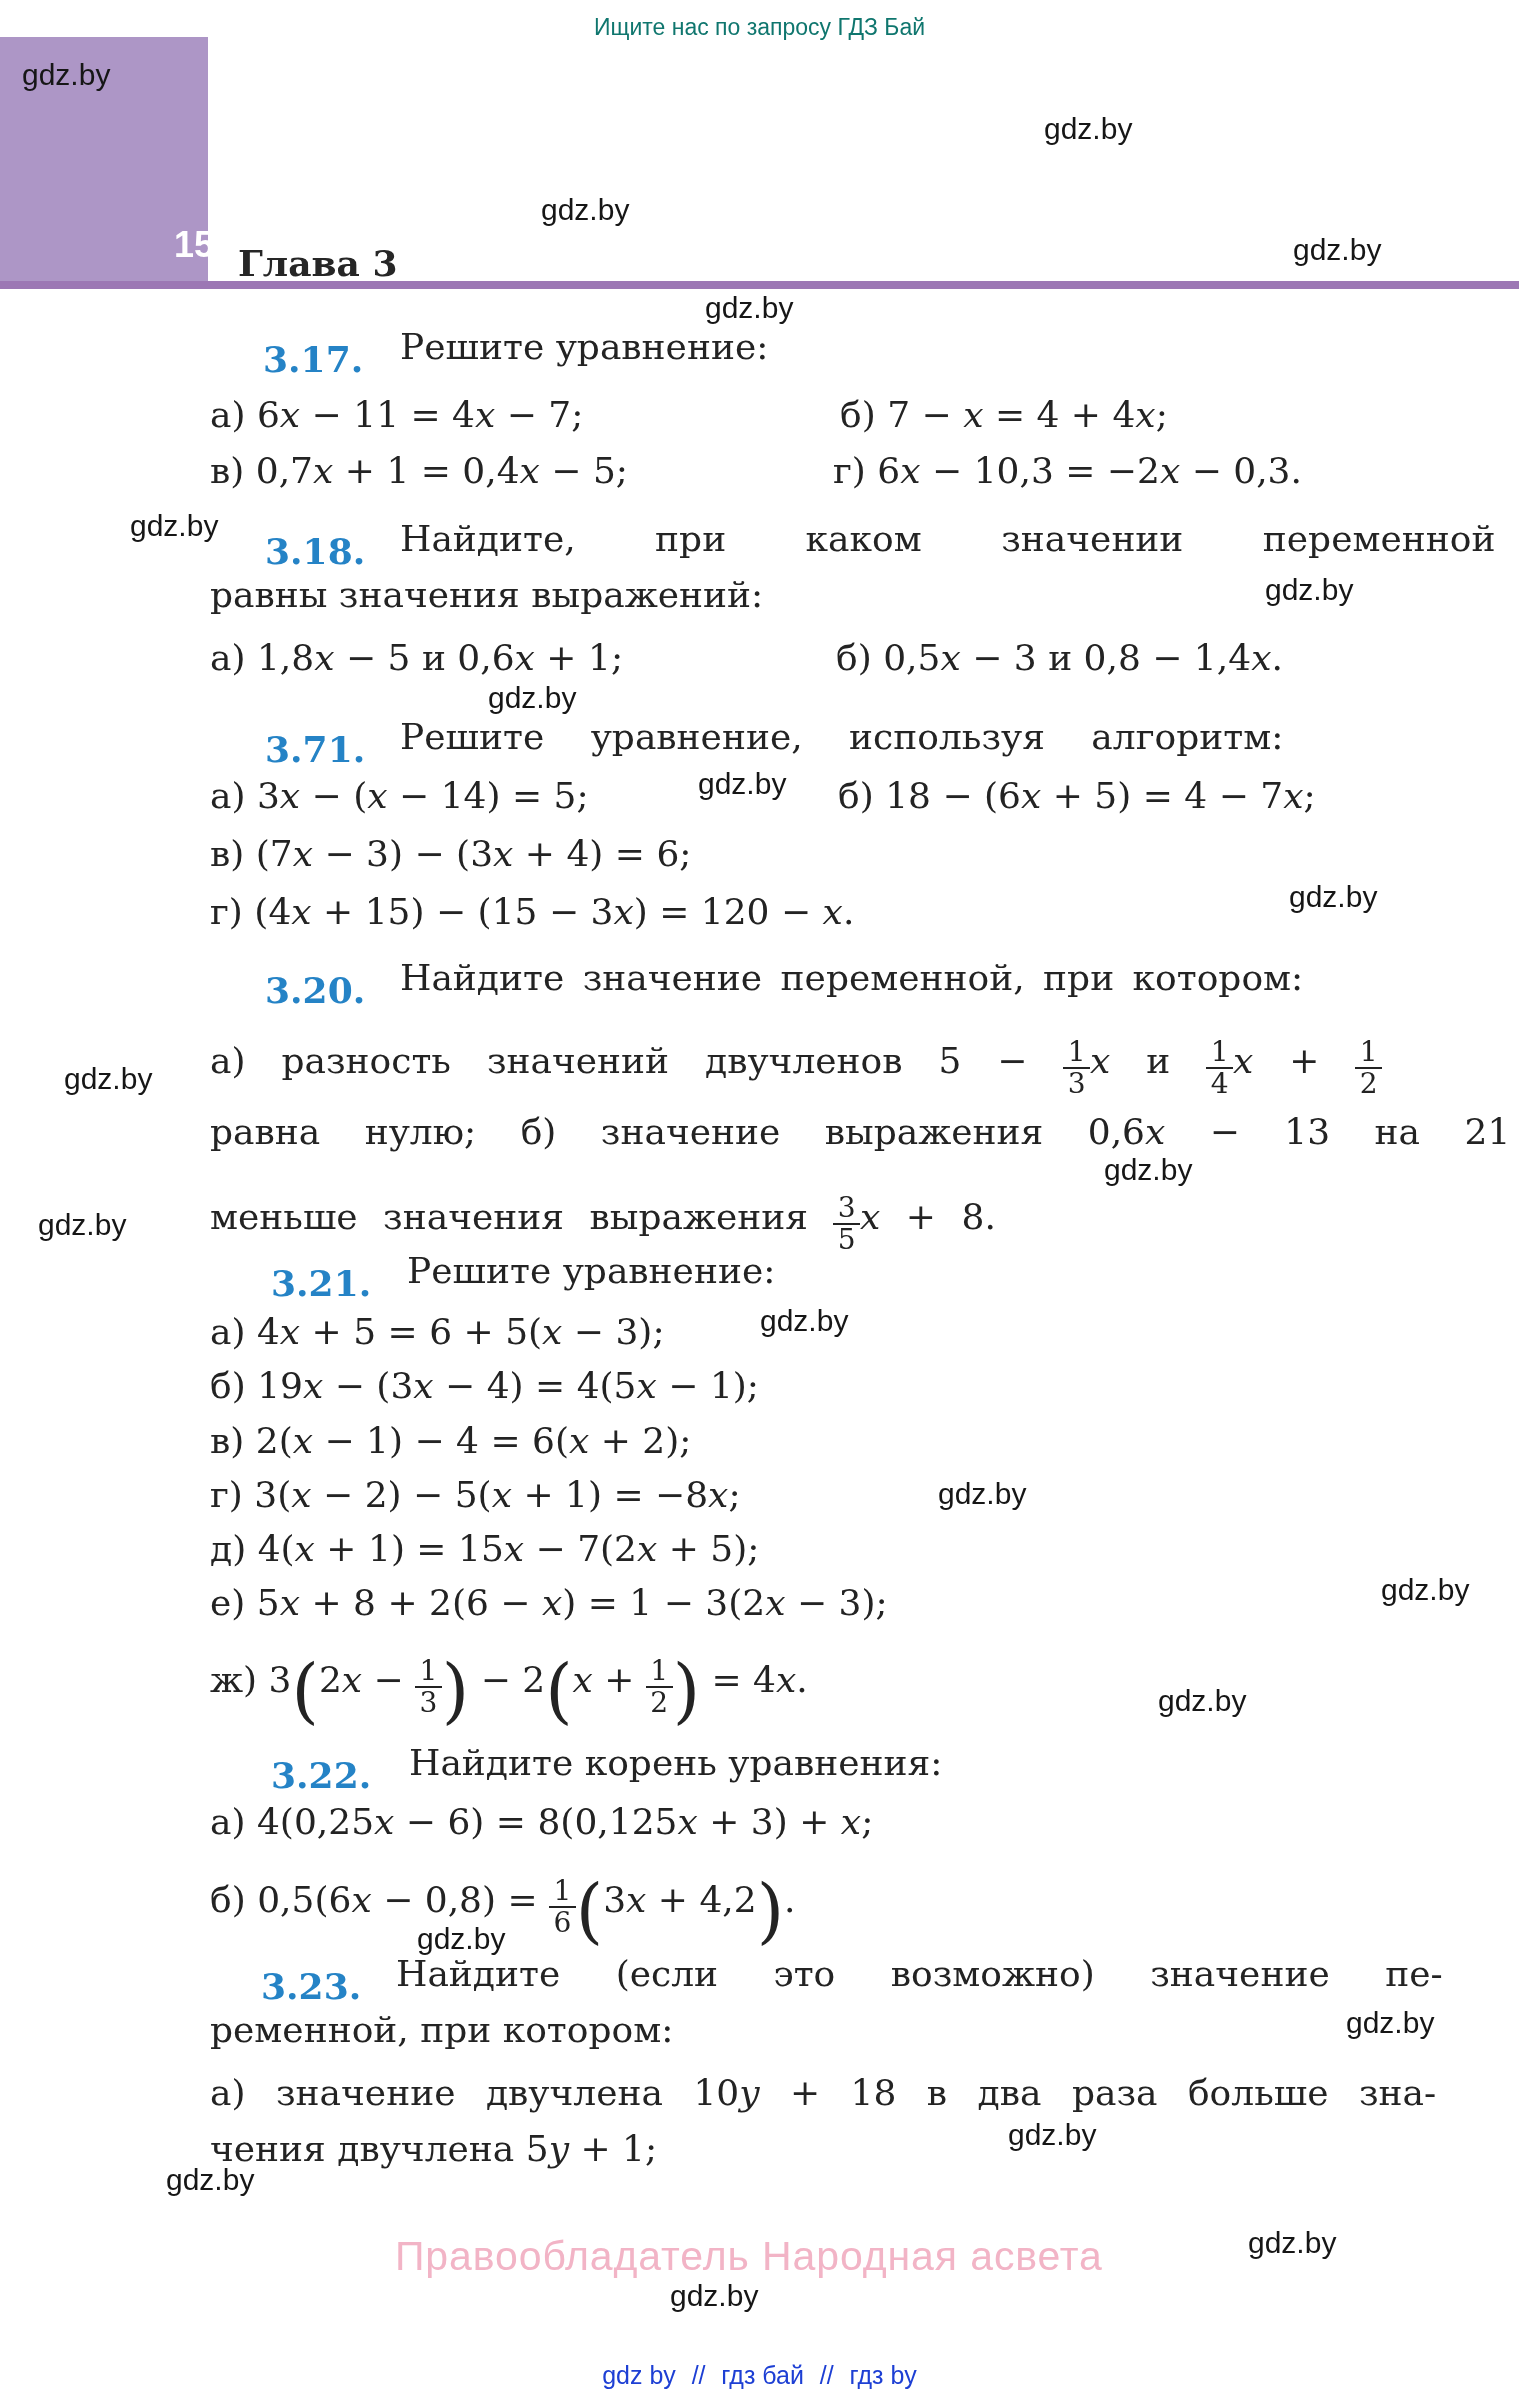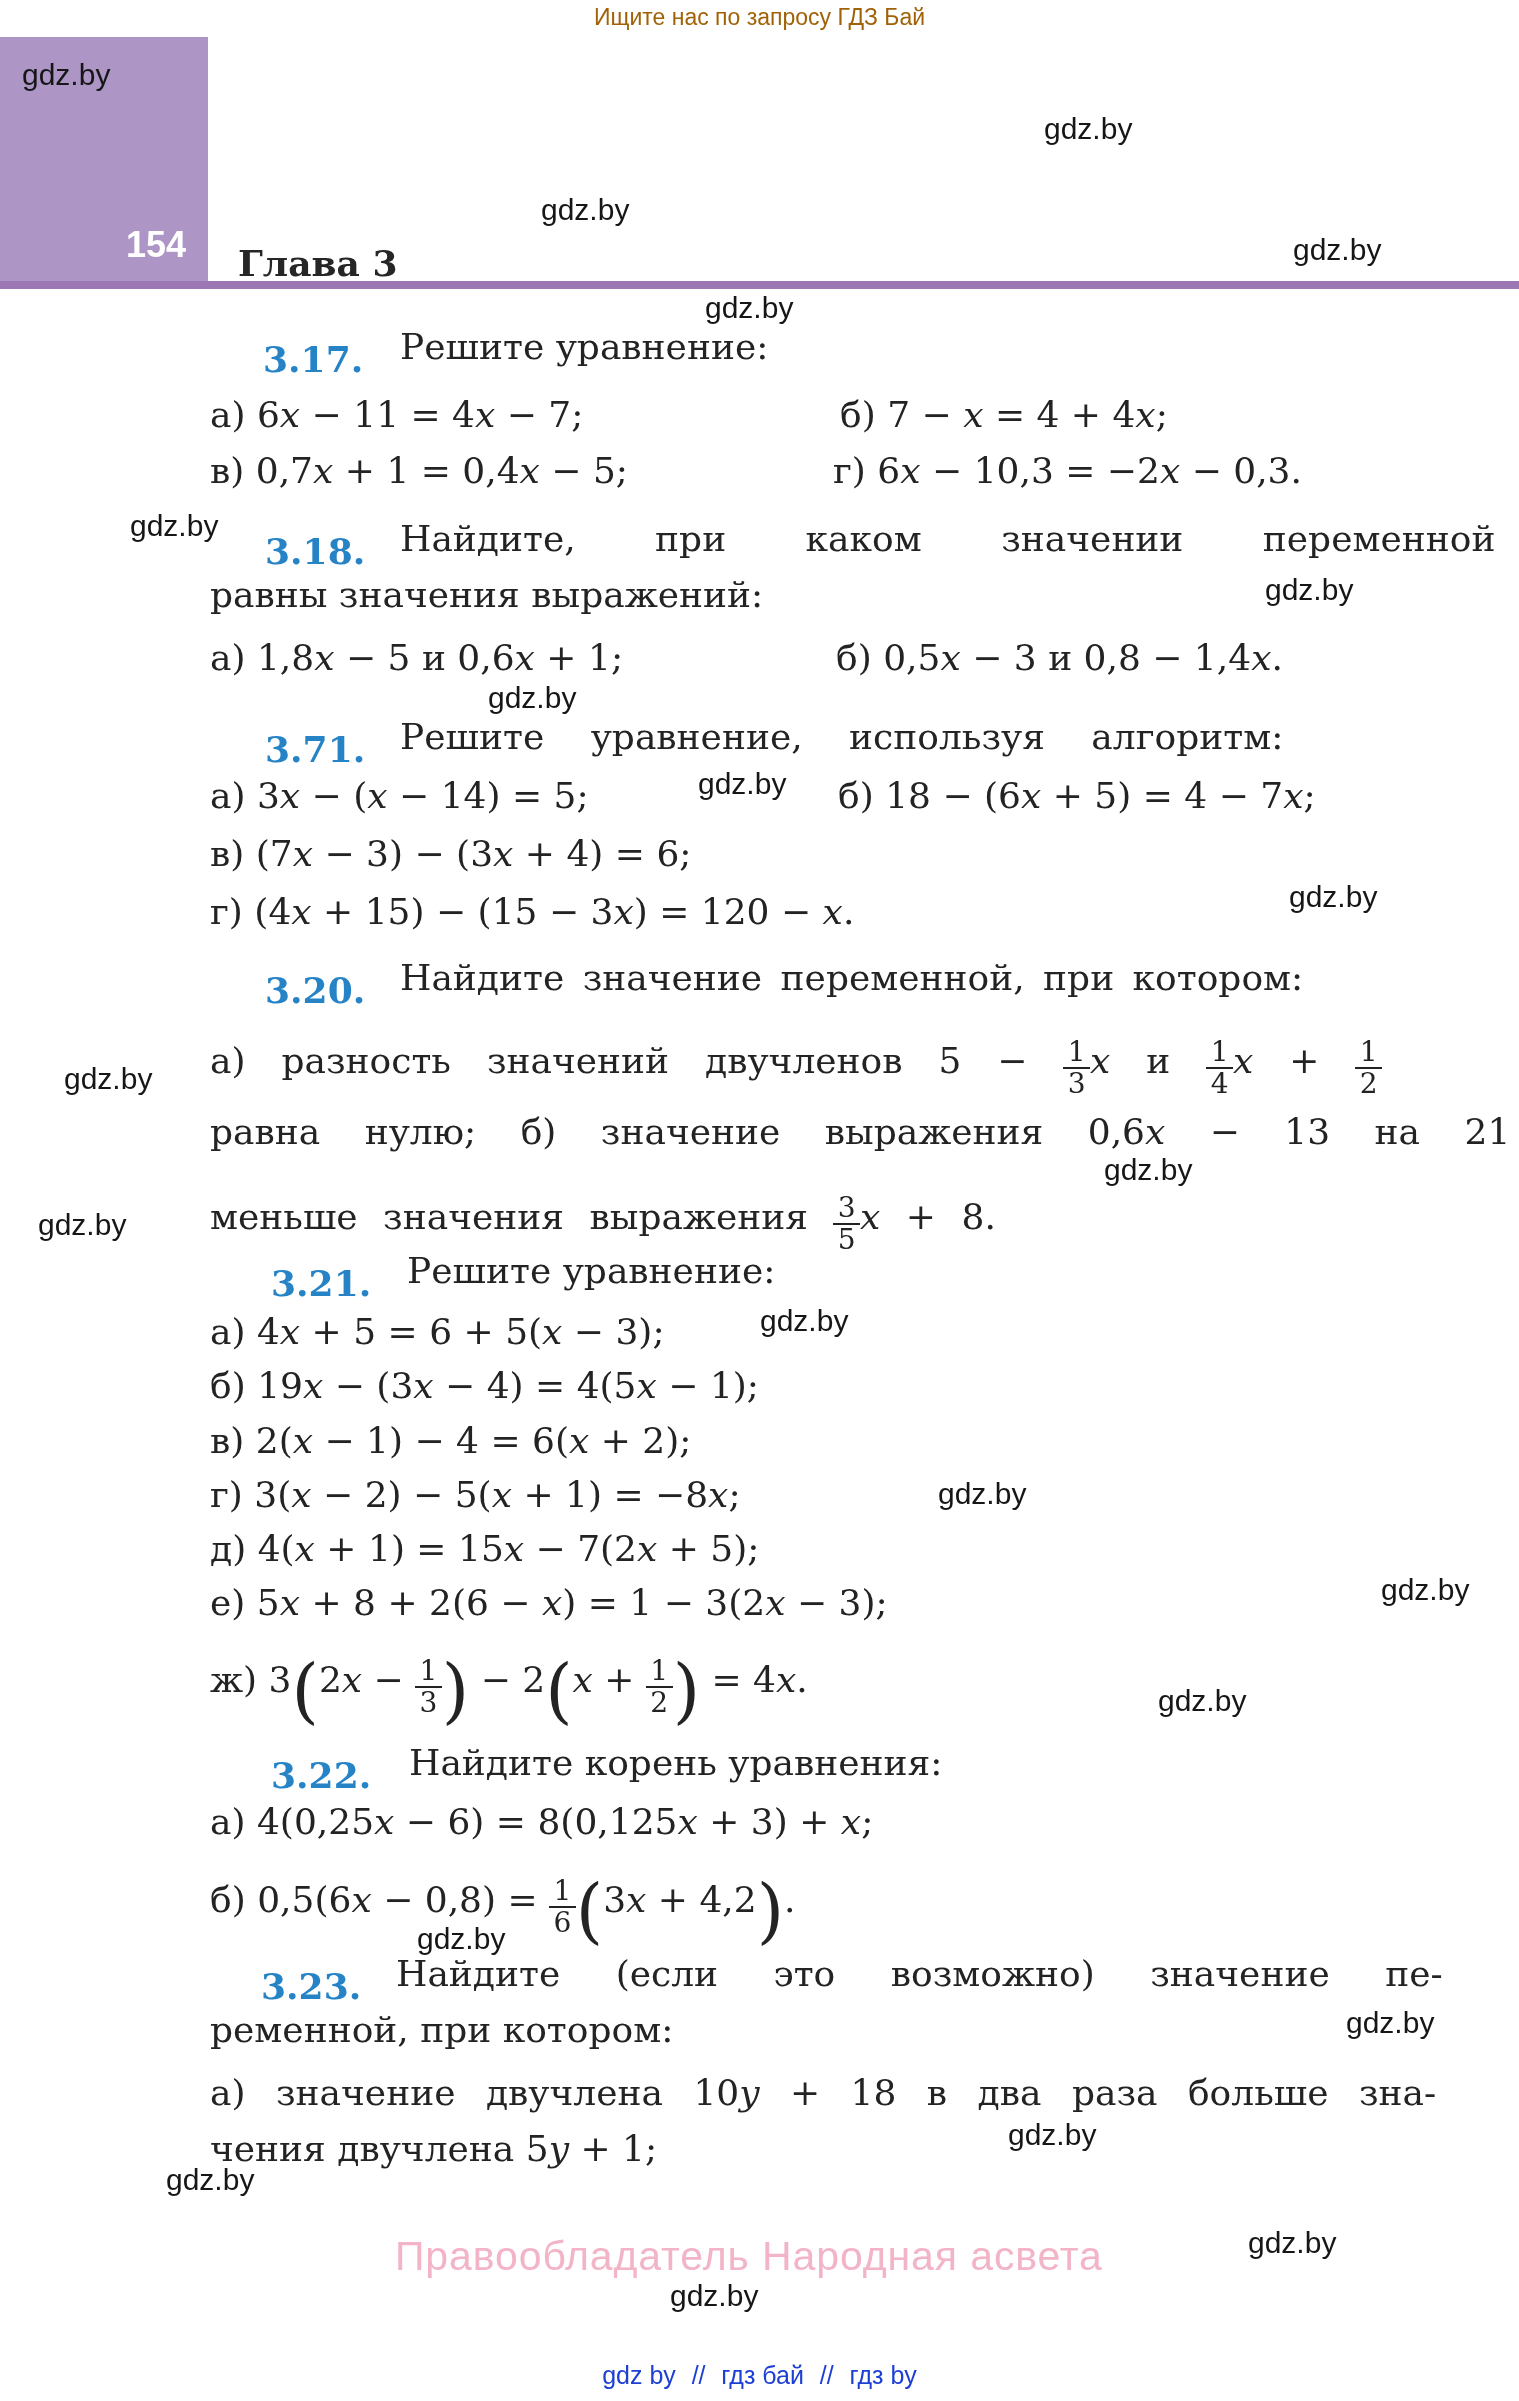--- a/index.html
+++ b/index.html
@@ -1,22 +1,22 @@
 <!DOCTYPE html>
 <html style="font-size:14px"><head>
 <meta charset="utf-8">
 <style>
   html,body{margin:0;padding:0;background:#e8e8e8;}
   .page{position:relative;width:1519px;height:2401px;background:#ffffff;
         font-family:"DejaVu Serif",serif;color:#232323;overflow:hidden;margin:0 auto;}
-  .top-note{position:absolute;top:4px;left:0;width:100%;text-align:center;
-        font-family:"Liberation Sans",sans-serif;font-size:23px;color:#a16207;}
+  .top-note{position:absolute;top:14px;left:0;width:100%;text-align:center;
+        font-family:"Liberation Sans",sans-serif;font-size:23px;color:#0f766e;}
   .purple-block{position:absolute;left:0;top:37px;width:208px;height:245px;background:#ad96c6;}
   .page-num{position:absolute;left:0;top:224px;width:186px;text-align:right;
-        font-family:"Liberation Sans",sans-serif;font-weight:bold;font-size:36px;color:#ffffff;}
+        font-family:"Liberation Sans",sans-serif;font-weight:bold;font-size:36px;color:#ffffff;padding-left:48px;}
   .chapter{position:absolute;left:238px;top:224px;font-weight:bold;font-size:36px;color:#262626;margin-top:18px;}
   .purple-rule{position:absolute;left:0;top:281px;width:100%;height:7.9px;background:#9c77b4;}
   .enum{position:absolute;font-weight:bold;font-size:36px;color:#2583c6;white-space:nowrap;margin-top:12px;}
   .line{position:absolute;font-size:36px;white-space:nowrap;}
   .wm{position:absolute;font-family:"Liberation Sans",sans-serif;font-size:30px;color:#161616;}
   .fr{display:inline-block;vertical-align:-0.72em;text-align:center;
       font-size:0.78em;line-height:1.08;font-style:normal;}
   .fr span{display:block;padding:0 4.4px;}
   .fr span + span{border-top:2.2px solid #232323;}
   .bp{font-size:1.95em;vertical-align:-0.33em;line-height:0;font-weight:400;}

